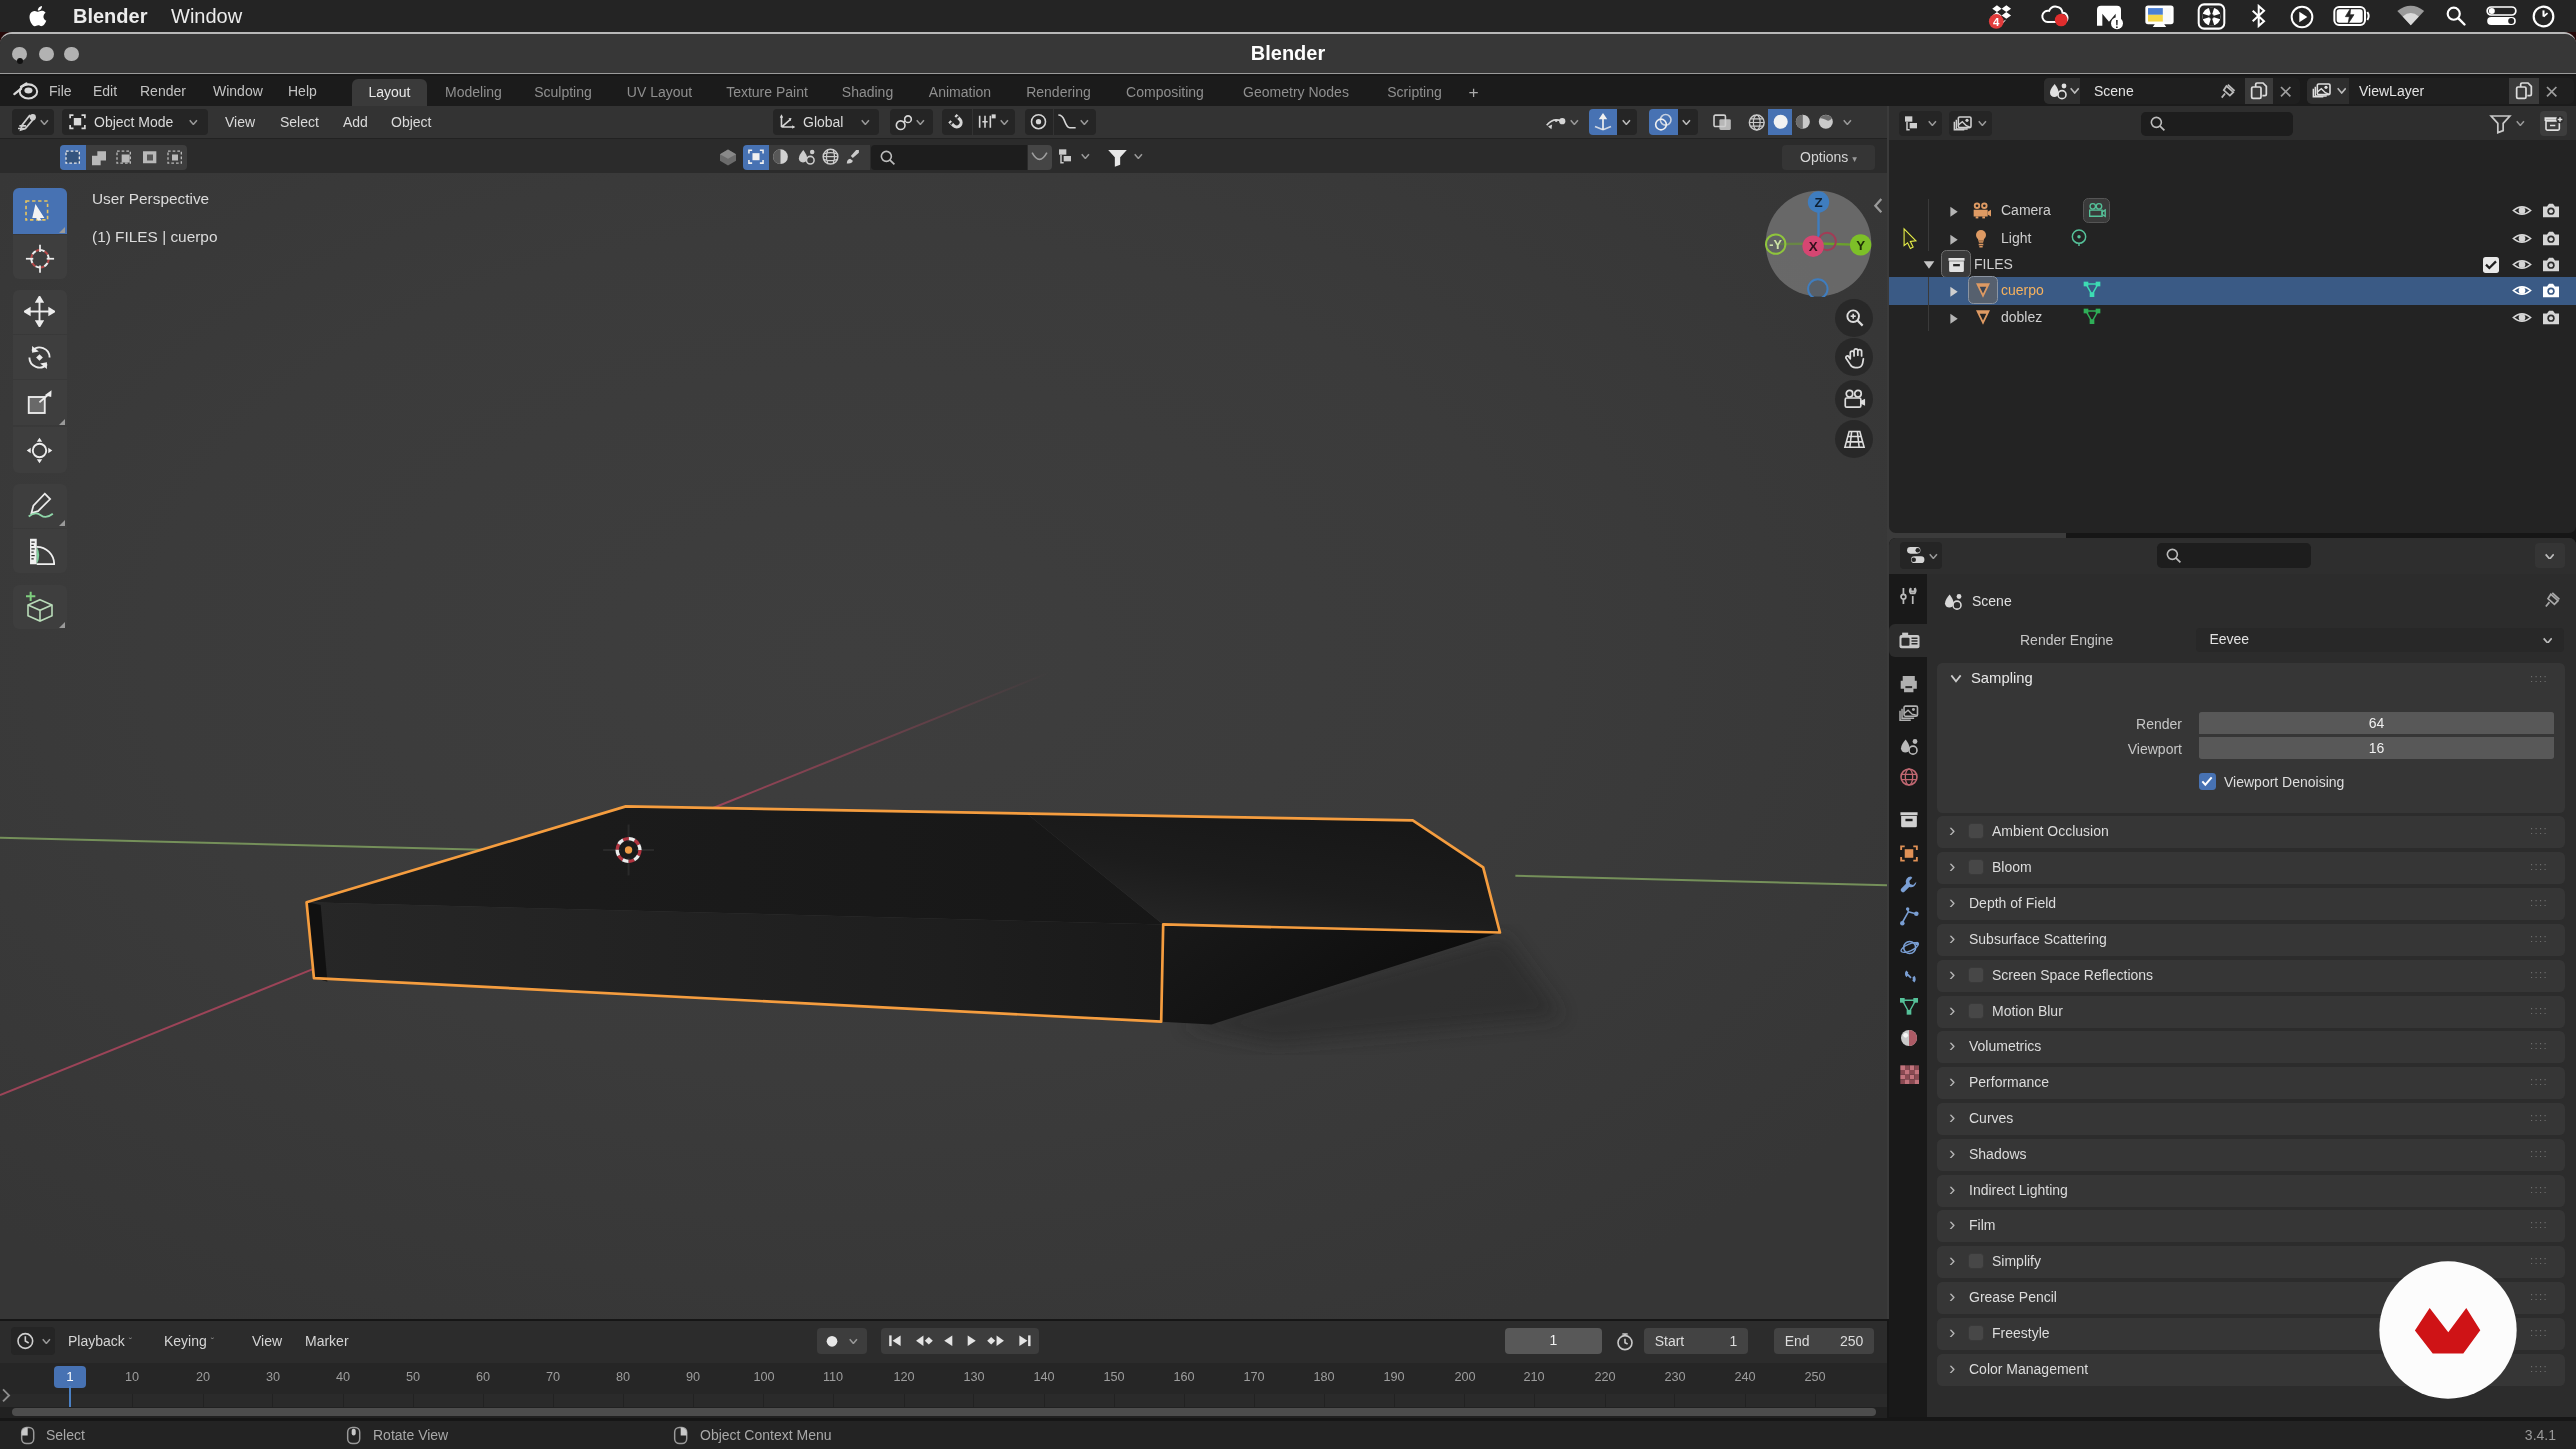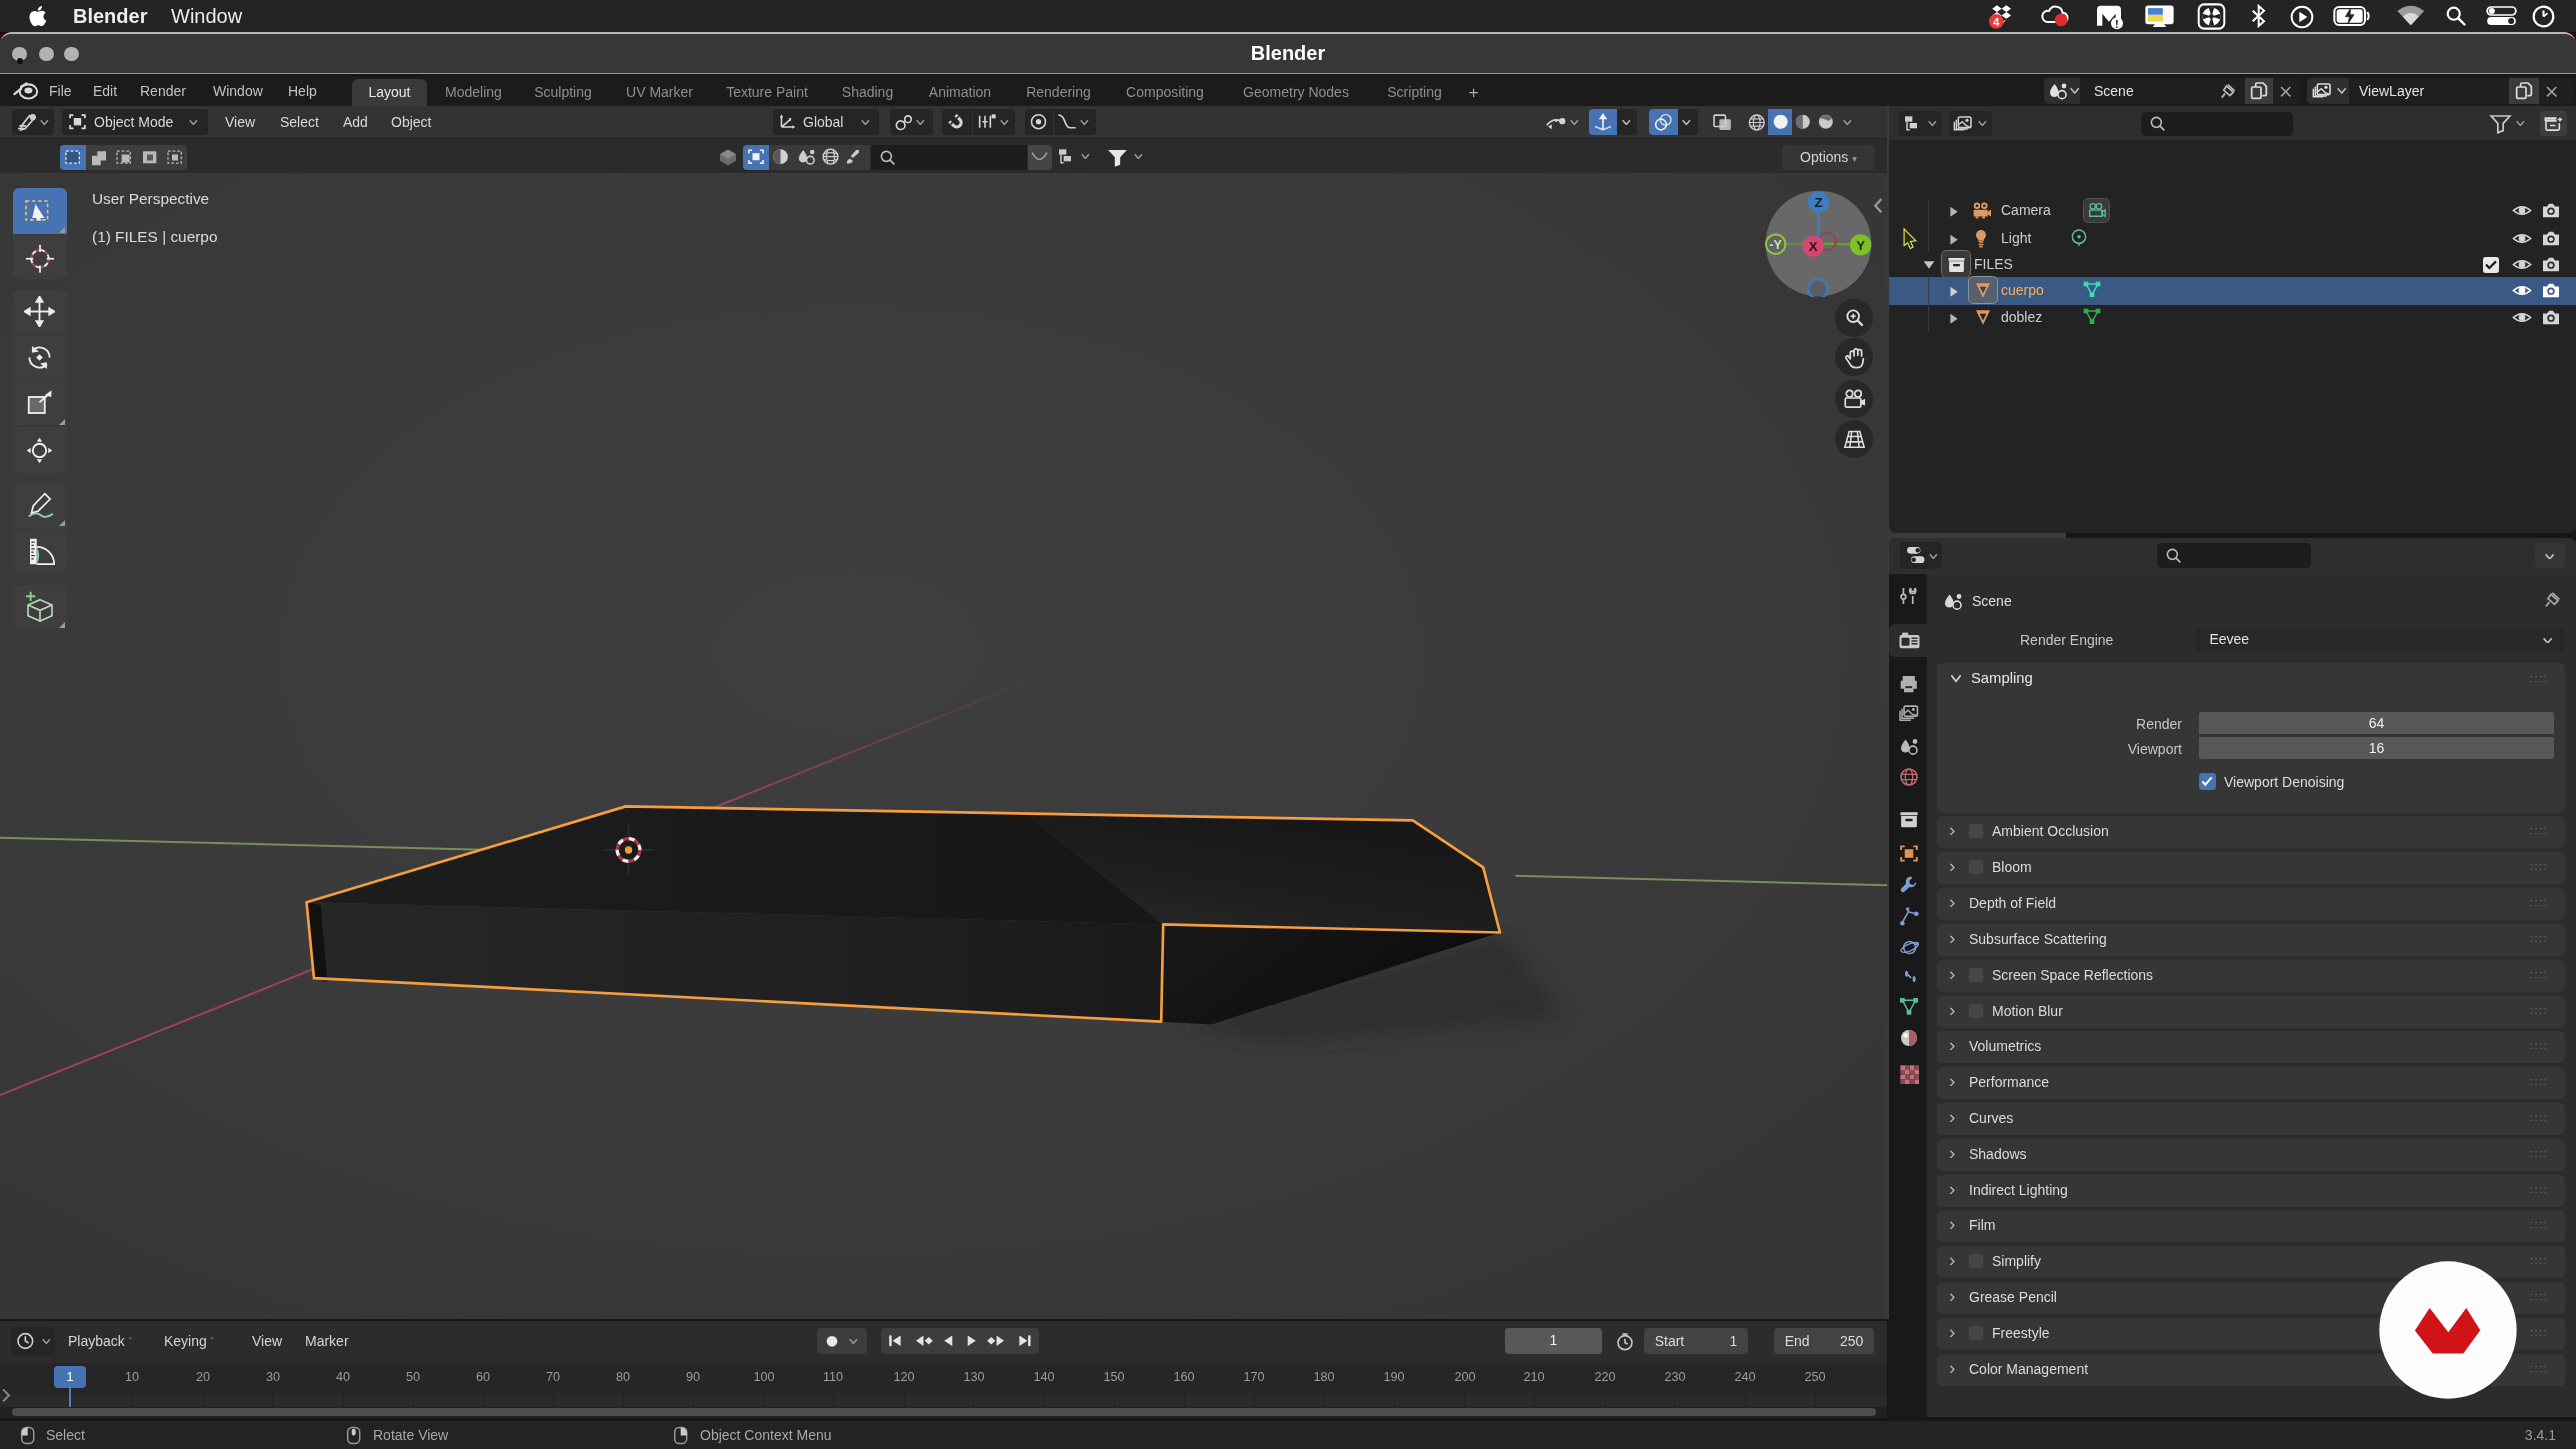--- a/index.html
+++ b/index.html
@@ -144,21 +144,21 @@
         <path d="M12 13 L2 21 M12 10 L20 5" stroke="#d8d8d8" stroke-width="3.4" stroke-linecap="round"></path>
       </svg>
       <div class="tm" style="left:49px;">File</div>
       <div class="tm" style="left:93px;">Edit</div>
       <div class="tm" style="left:140px;">Render</div>
       <div class="tm" style="left:213px;">Window</div>
       <div class="tm" style="left:288px;">Help</div>
       <div class="tab on" style="left:352px;width:75px;">Layout</div>
       <div class="tab" style="left:433px;width:81px;">Modeling</div>
       <div class="tab" style="left:522px;width:82px;">Sculpting</div>
-      <div class="tab" style="left:614px;width:91px;">UV Marker</div>
+      <div class="tab" style="left:614px;width:91px;">UV Layout</div>
       <div class="tab" style="left:714px;width:106px;">Texture Paint</div>
       <div class="tab" style="left:830px;width:75px;">Shading</div>
       <div class="tab" style="left:915px;width:90px;">Animation</div>
       <div class="tab" style="left:1015px;width:87px;">Rendering</div>
       <div class="tab" style="left:1112px;width:106px;">Compositing</div>
       <div class="tab" style="left:1228px;width:136px;">Geometry Nodes</div>
       <div class="tab" style="left:1375px;width:79px;">Scripting</div>
       <div class="tab" style="left:1460px;width:27px;font-size:17.4px;color:#aaa;">+</div>
 
       <div style="position:absolute;left:2044px;top:2px;width:256px;height:26px;background:#1f1f1f;border-radius:4.7px;"></div>

